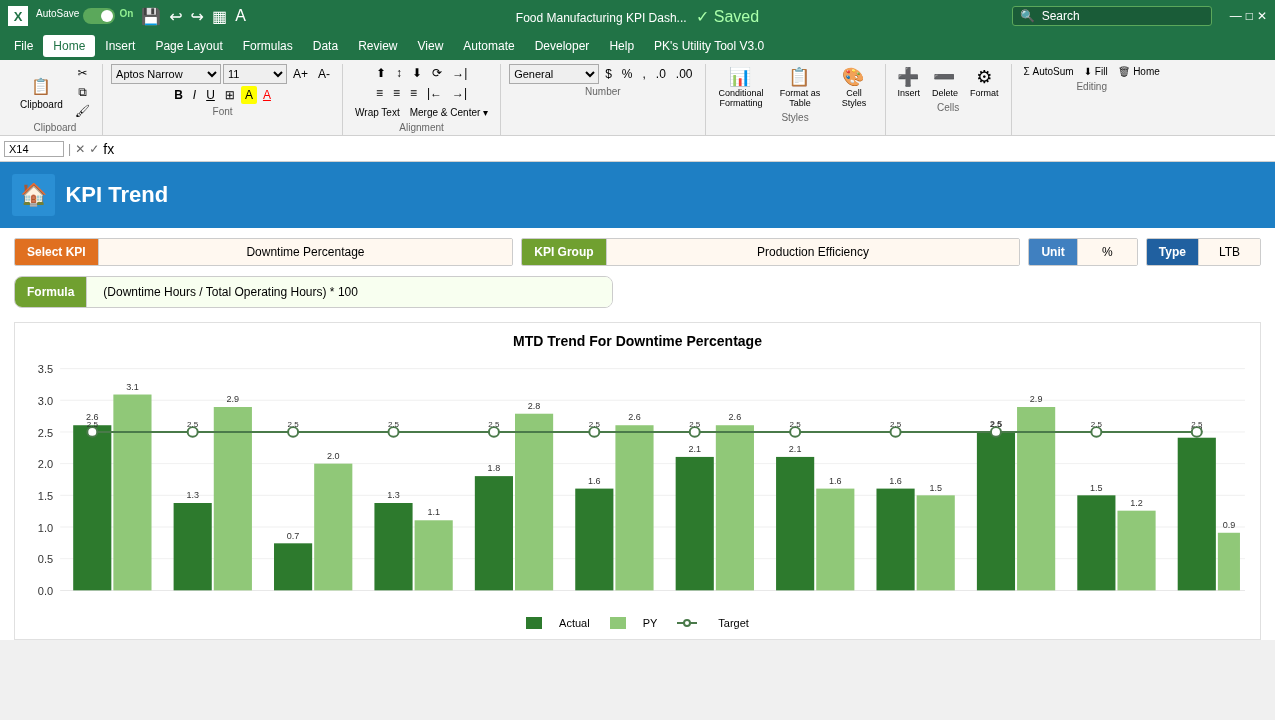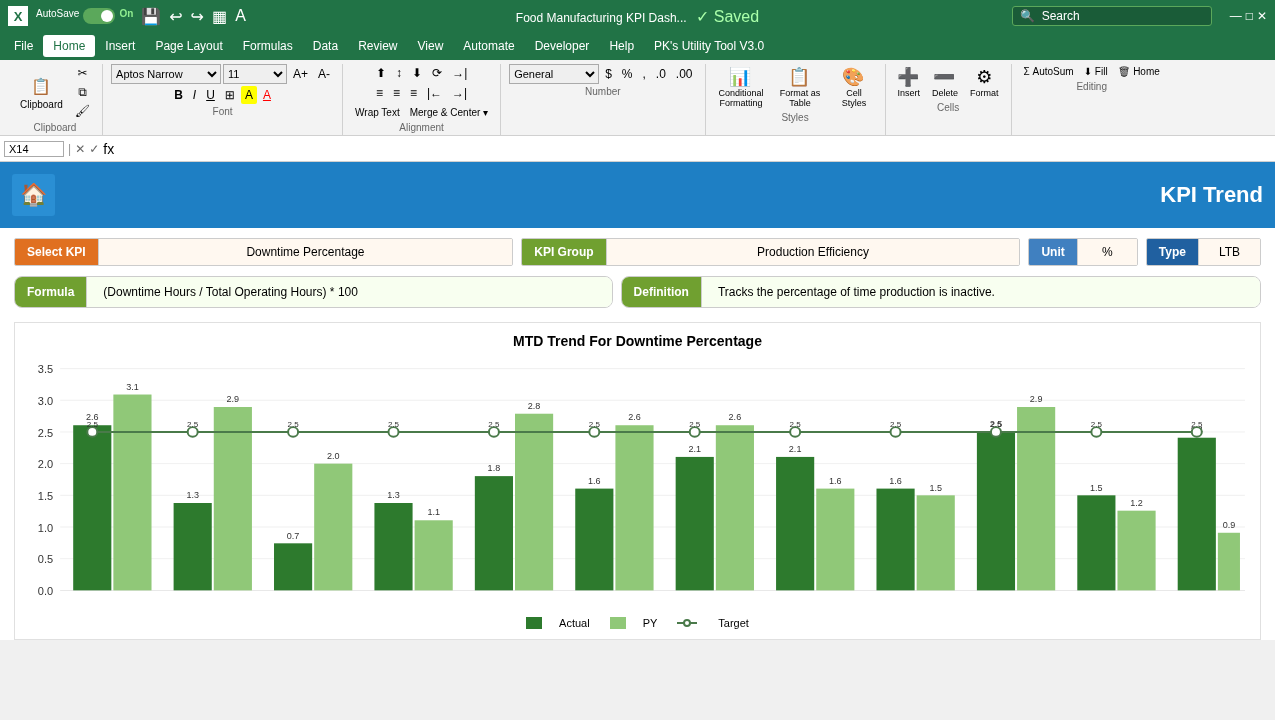--- a/index.html
+++ b/index.html
@@ -265,21 +265,21 @@
   <span style="cursor:pointer;color:#666">✕</span>
   <span style="cursor:pointer;color:#666">✓</span>
   <span style="cursor:pointer;font-size:14px;">fx</span>
   <input class="formula-input" value="" style="">
 </div>
 
 <div class="main-content">
 
   <div class="kpi-header">
     <div class="home-icon">🏠</div>
-    <div style="flex:1;text-align:right">KPI Trend</div>
+    <div style="flex:1;text-align:left">KPI Trend</div>
   </div>
 
   <div class="kpi-controls">
     <div class="kpi-control-group" style="flex:1">
       <div class="kpi-label">Select KPI</div>
       <div class="kpi-value" style="flex:1;min-width:0">Downtime Percentage</div>
     </div>
     <div class="kpi-control-group" style="flex:1">
       <div class="kpi-label green">KPI Group</div>
       <div class="kpi-value" style="flex:1;min-width:0">Production Efficiency</div>
@@ -291,24 +291,20 @@
     <div class="kpi-control-group">
       <div class="kpi-label dark-blue">Type</div>
       <div class="kpi-value small">LTB</div>
     </div>
   </div>
 
   <div class="info-row">
     <div class="info-group" style="flex:0 0 48%">
       <div class="info-label">Formula</div>
       <div class="info-value">(Downtime Hours / Total Operating Hours) * 100</div>
-    </div>
-    <div class="info-group" style="flex:1">
-      <div class="info-label">Definition</div>
-      <div class="info-value">Tracks the percentage of time production is inactive.</div>
     </div>
   </div>
 
   <div class="chart-container">
     <div class="chart-title">MTD Trend For Downtime Percentage</div>
     <div class="chart-area">
       <svg viewBox="0 0 1220 250" preserveAspectRatio="none" style="width:100%;height:240px">
 
         <text x="28" y="15" font-size="11" text-anchor="end" fill="#333">3.5</text>
         <text x="28" y="48" font-size="11" text-anchor="end" fill="#333">3.0</text>

